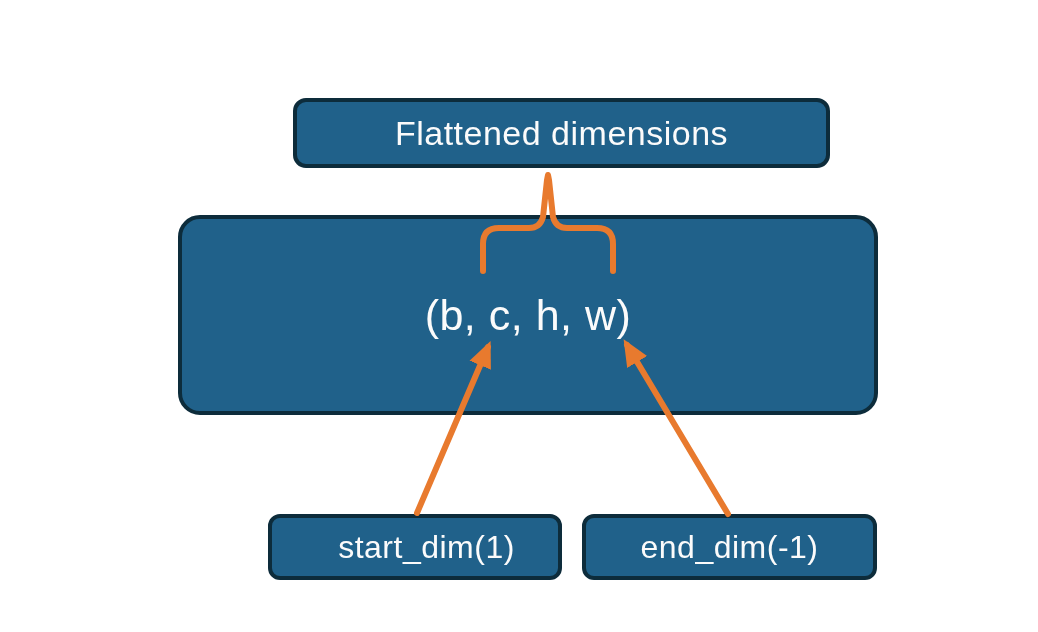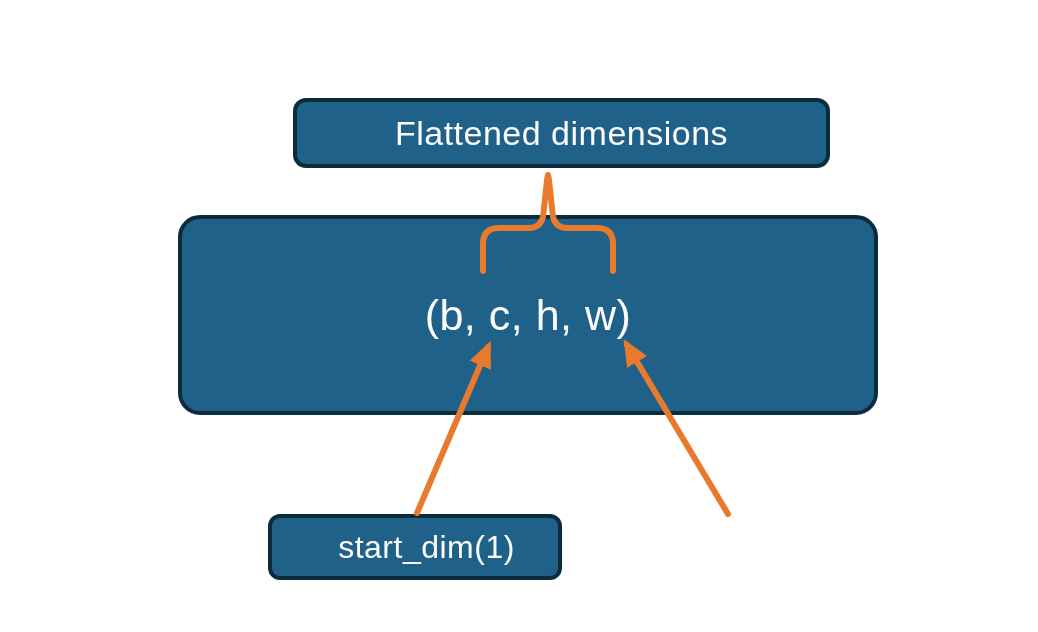--- a/index.html
+++ b/index.html
@@ -63,20 +63,23 @@
   </div>
 
   <div class="box tensor-box">
     <span>(b, c, h, w)</span>
   </div>
 
   <div class="box start-box">
     <span>start_dim(1)</span>
   </div>
 
+  <div class="box end-box">
+    <span>end_dim(-1)</span>
+  </div>
 
   <svg class="overlay" viewBox="0 0 1038 632" xmlns="http://www.w3.org/2000/svg">
     <defs>
       <marker id="arrowhead" viewBox="0 0 10 10" refX="7.5" refY="5" markerWidth="4.4" markerHeight="4.4" orient="auto">
         <path class="arrowhead-fill" d="M 0 0.6 L 10 5 L 0 9.4 Z"></path>
       </marker>
     </defs>
 
     <path class="stroke" d="M 483 271 L 483 244
              Q 483 228 499 228 L 529 228

